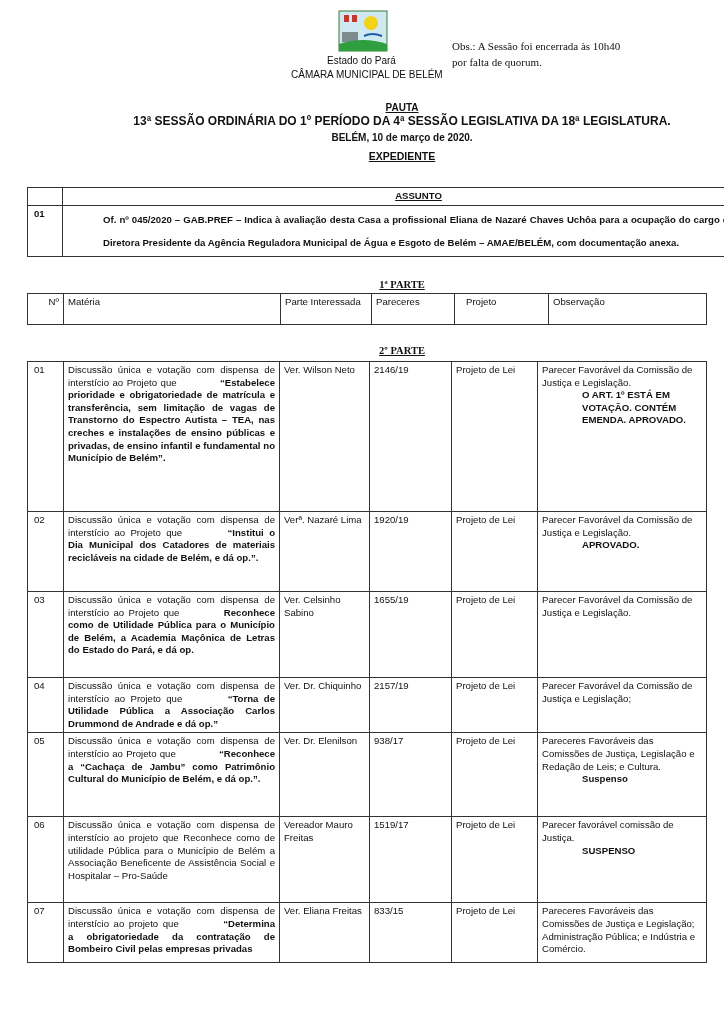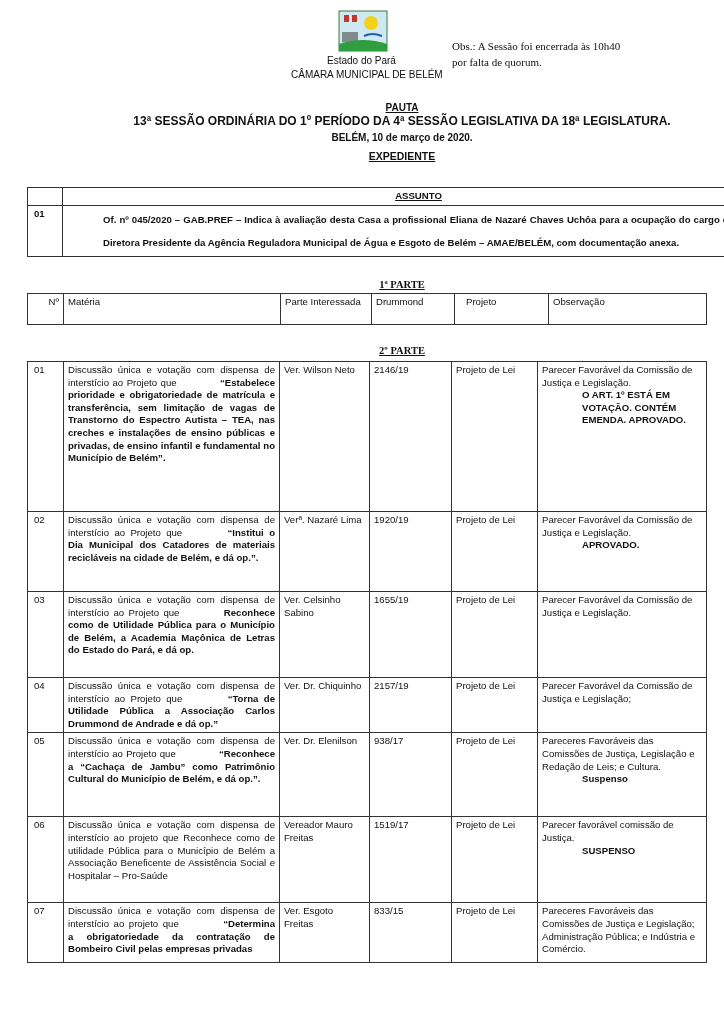--- a/index.html
+++ b/index.html
@@ -52,21 +52,21 @@
 </tbody>
   </table>
 
 <div class="abs center bold u" style="left:0;width:724px;top:279px;font-size:10.5px;font-family:'Liberation Serif',serif;">1ª PARTE</div>
 <table style="left:27px;top:293px;width:680px;">
   <tbody>
       <tr>
     <td style="width:27px;height:26px;text-align:right;">Nº</td>
     <td style="width:208px;">Matéria</td>
     <td style="width:82px;">Parte Interessada</td>
-    <td style="width:74px;">Drummond</td>
+    <td style="width:74px;">Pareceres</td>
     <td style="width:78px;padding-left:11px;">Projeto</td>
     <td>Observação</td>
   </tr>
 </tbody>
   </table>
 
 <div class="abs center bold u" style="left:0;width:724px;top:345px;font-size:10.5px;font-family:'Liberation Serif',serif;">2º PARTE</div>
 <table id="p2" style="left:27px;top:361px;width:680px;">
   <colgroup>
       <col style="width:36px">
@@ -139,21 +139,21 @@
         <td><span>1519/17</span></td>
         <td><span>Projeto de Lei</span></td>
         <td>
           <div>Parecer favorável comissão de Justiça.</div>
           <div class="bold">SUSPENSO</div>
         </td>
       </tr>
       <tr style="height: 60px;">
         <td style="padding-left:6px"><span>07</span></td>
         <td class="just"><span>Discussão única e votação com dispensa de interstício ao projeto que </span><span class="bold">“Determina a obrigatoriedade da contratação de Bombeiro Civil pelas empresas privadas</span></td>
-        <td><span>Ver. Esgoto Freitas</span></td>
+        <td><span>Ver. Eliana Freitas</span></td>
         <td><span>833/15</span></td>
         <td><span>Projeto de Lei</span></td>
         <td>
           <div>Pareceres Favoráveis das Comissões de Justiça e Legislação; Administração Pública; e Indústria e Comércio.</div>
           <div class="bold"></div>
         </td>
       </tr>
     </tbody>
 </table>
 

